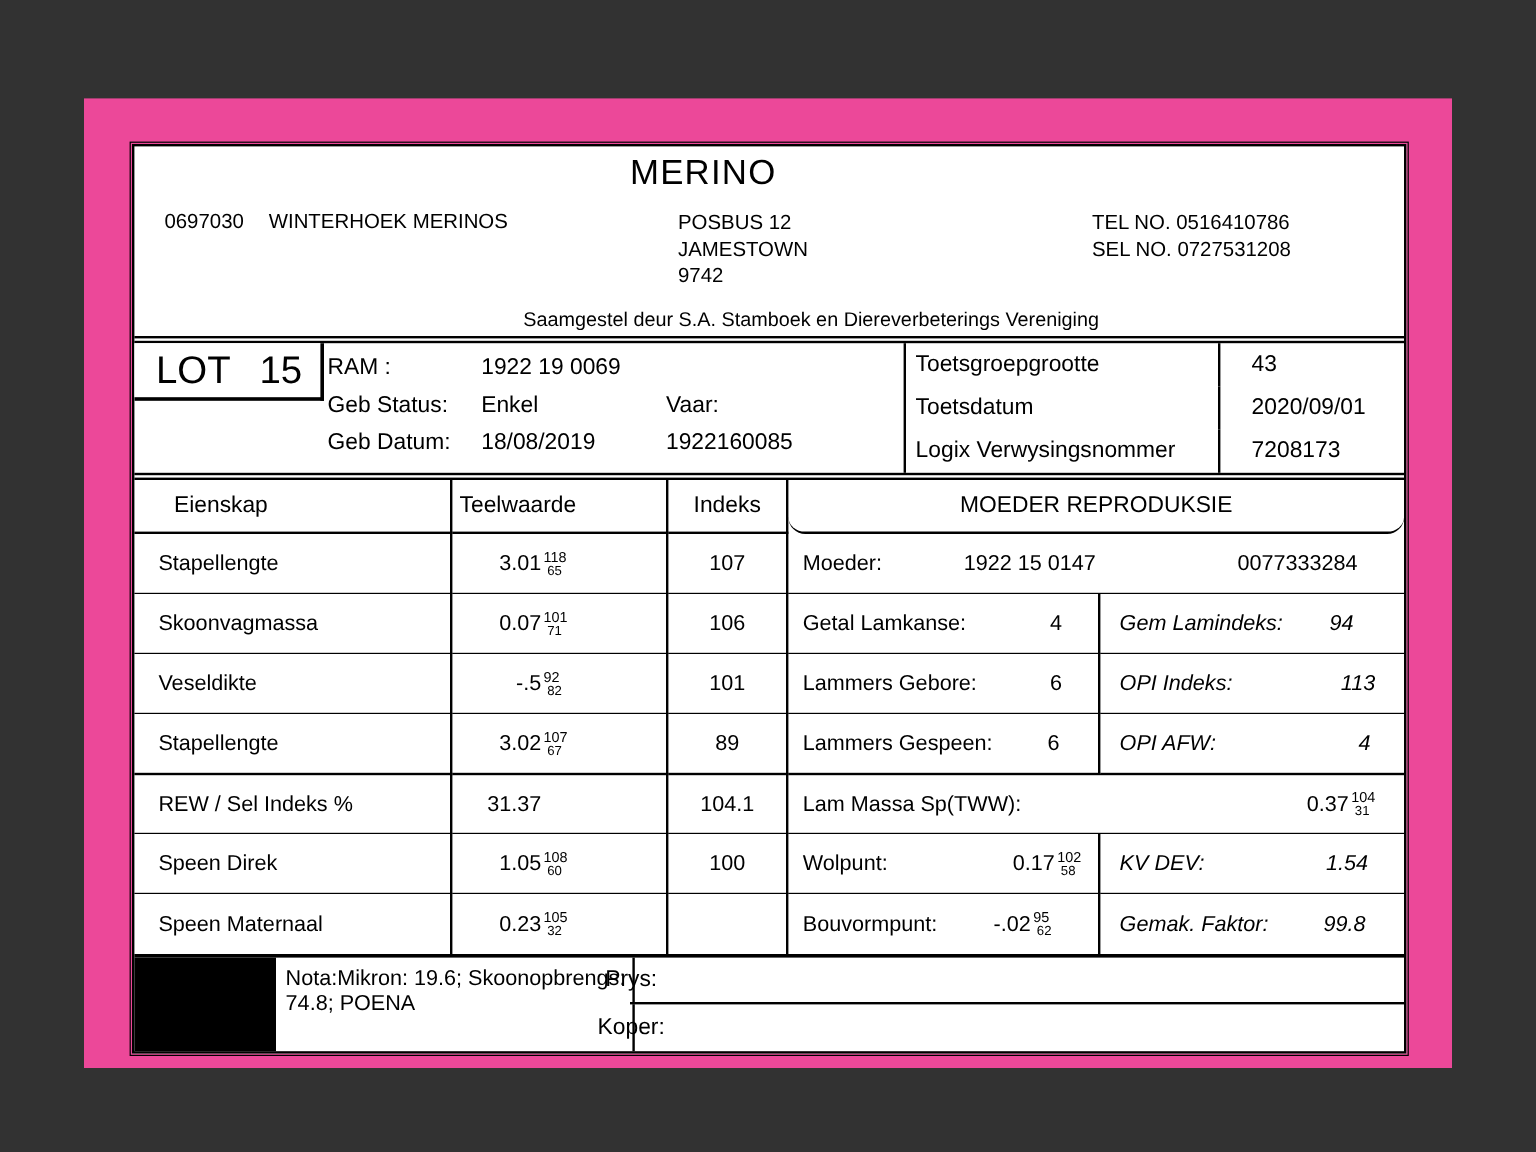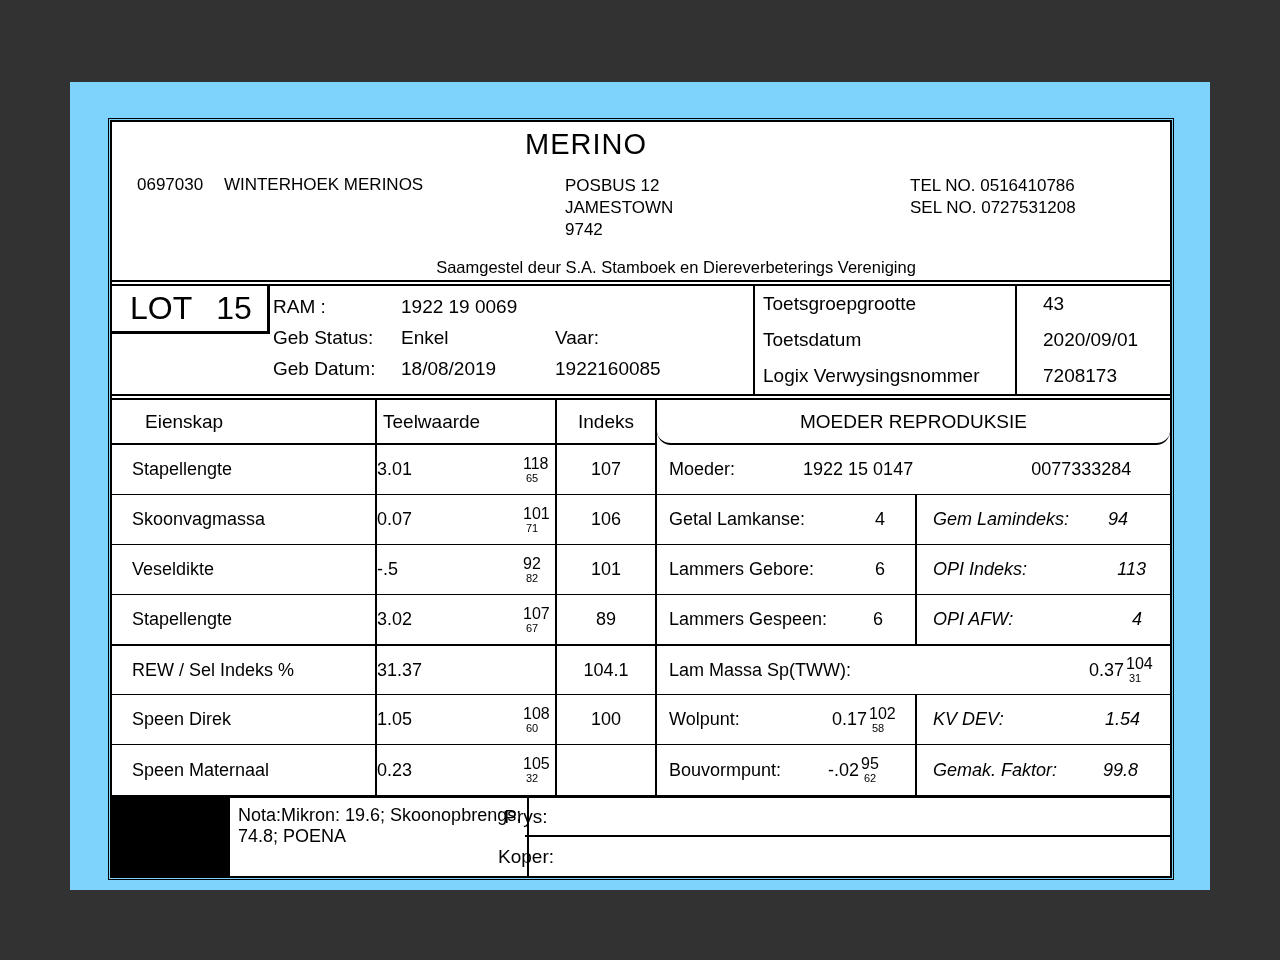--- a/index.html
+++ b/index.html
@@ -7,21 +7,21 @@
     width: 1280px; height: 960px;
     background: #323232;
     position: relative;
     font-family: "Liberation Sans", "DejaVu Sans", sans-serif;
     color: #000;
     overflow: hidden;
   }
   .page {
     position: absolute; left: 70px; top: 82px;
     width: 1140px; height: 808px;
-    background: #7dd3fc;
+    background: #ec4899;
   }
   .doc {
     position: absolute; left: 40px; top: 38px;
     width: 1062px; height: 758px;
     border: 2px solid #000;
     outline: 1px solid #000; outline-offset: 1px;
     box-sizing: border-box;
     display: flex; flex-direction: column;
     background: #fff;
   }
@@ -84,25 +84,25 @@
   .bB  { border-bottom: 1.5px solid #000; }
   .bB2 { border-bottom: 2px solid #000; }
   .bT  { border-top: 1.5px solid #000; }
   .th { font-size: 19px; }
   .h-eienskap { padding-left: 33px; }
   .h-teelwaarde { padding-left: 6px; }
   .h-indeks { justify-content: center; }
   .h-moeder { grid-column: 4 / 6; justify-content: center; border-radius: 14px; }
 
   .c-trait { padding-left: 20px; }
-  .c-value { justify-content: space-between; }
+  .c-value { justify-content: flex-end; padding-right: 70px; }
   .c-indeks { justify-content: center; }
 
   .stack { width: 32px; display: flex; flex-direction: column; line-height: 1; margin-left: 2px; flex: none; }
-  .stack .s-top { font-size: 16px; }
+  .stack .s-top { font-size: 12px; }
   .stack .s-bot { font-size: 11px; margin-top: 1px; margin-left: 3px; }
   .vgroup { display: flex; align-items: center; }
 
   .c-moeder { grid-column: 4 / 6; }
   .c-moeder .m-label { margin-left: 12px; }
   .c-moeder .m-id1 { margin-left: 68px; }
   .c-moeder .m-id2 { margin-left: 118px; }
   .c-rl { padding-left: 12px; justify-content: space-between; }
   .c-rr { padding-left: 16px; justify-content: space-between; font-style: italic; }
   .c-lam { grid-column: 4 / 6; padding-left: 12px; padding-right: 12px; justify-content: space-between; }
@@ -265,21 +265,21 @@
 
       <div class="c-trait bR bB">Speen Direk</div>
       <div class="c-value bR bB">
         <span>1.05</span>
         <span class="stack">
           <span class="s-top">108</span>
           <span class="s-bot">60</span>
         </span>
       </div>
       <div class="c-indeks bR bB">100</div>
-      <div class="c-rl bR bB" style="padding-right:14px;">
+      <div class="c-rl bR bB" style="padding-right:2px;">
         <span>Wolpunt:</span>
         <span class="vgroup">
           <span>0.17</span>
           <span class="stack">
             <span class="s-top">102</span>
             <span class="s-bot">58</span>
           </span>
         </span>
       </div>
       <div class="c-rr bB" style="padding-right:30px;">

